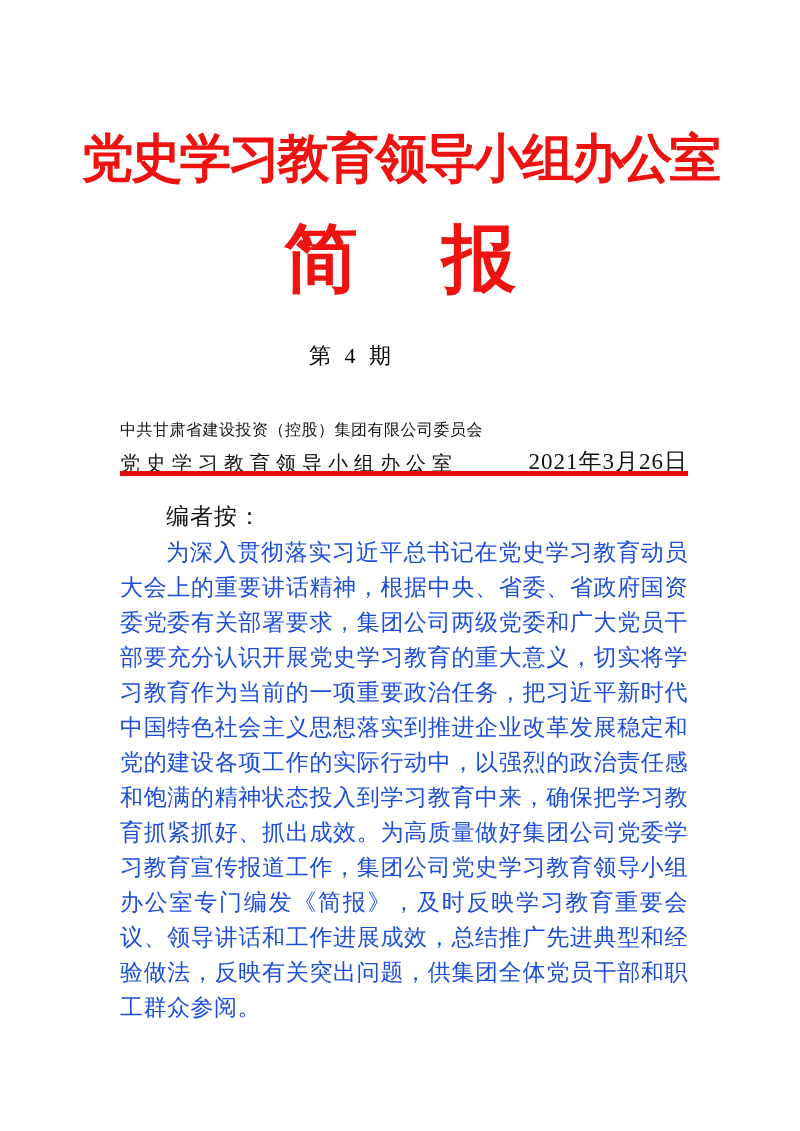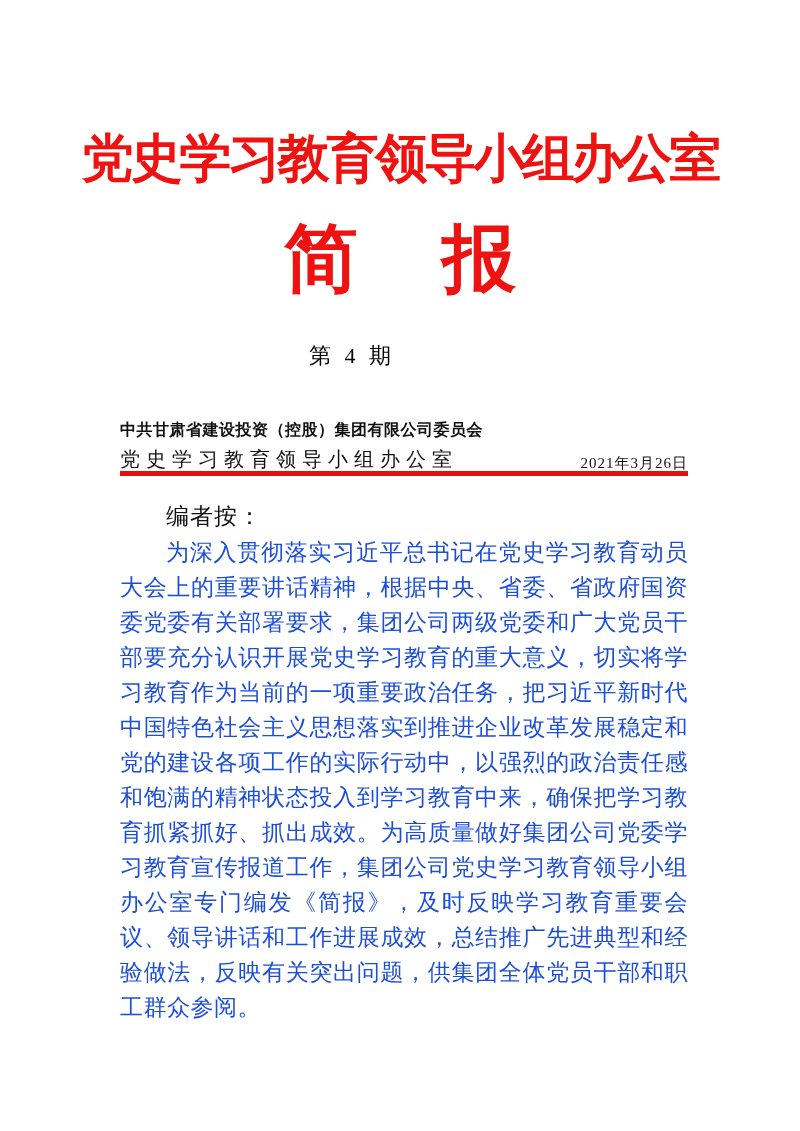--- a/index.html
+++ b/index.html
@@ -65,38 +65,38 @@
   }
   
   .publisher {
     position: absolute;
     top: 420px;
     left: 120px;
     width: 568px;
   }
   .pub-committee {
     font-family: "Liberation Sans", sans-serif;
-    font-weight: bold;
+    font-weight: normal;
     font-size: 16px;
     letter-spacing: 0.5px;
     white-space: nowrap;
   }
   .pub-row {
     margin-top: 5px;
     display: flex;
     justify-content: space-between;
     align-items: flex-end;
   }
   .pub-office {
     font-size: 20px;
     letter-spacing: 6px;
     white-space: nowrap;
   }
   .pub-date {
-    font-size: 15px;
+    font-size: 23px;
     letter-spacing: 1px;
     white-space: nowrap;
   }
   
   .rule {
     position: absolute;
     top: 471px;
     left: 120px;
     width: 568px;
     height: 5px;

